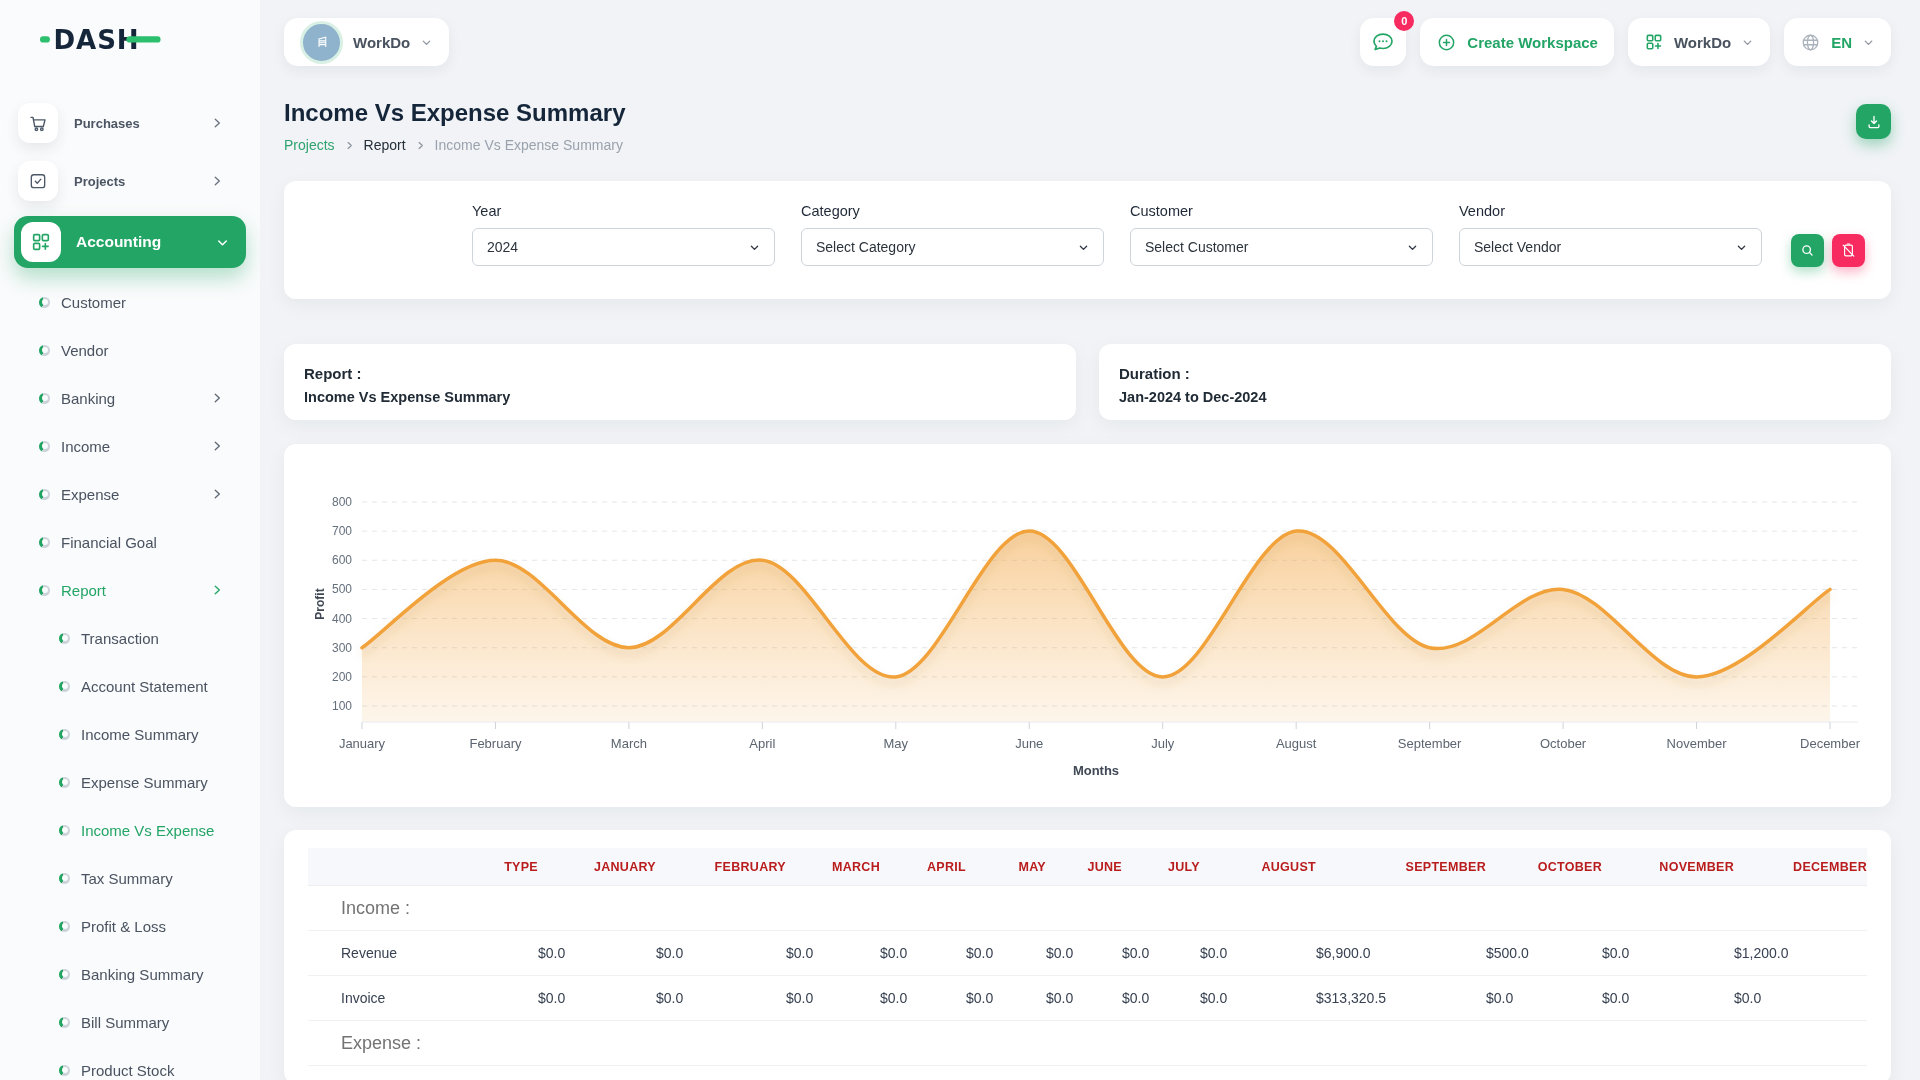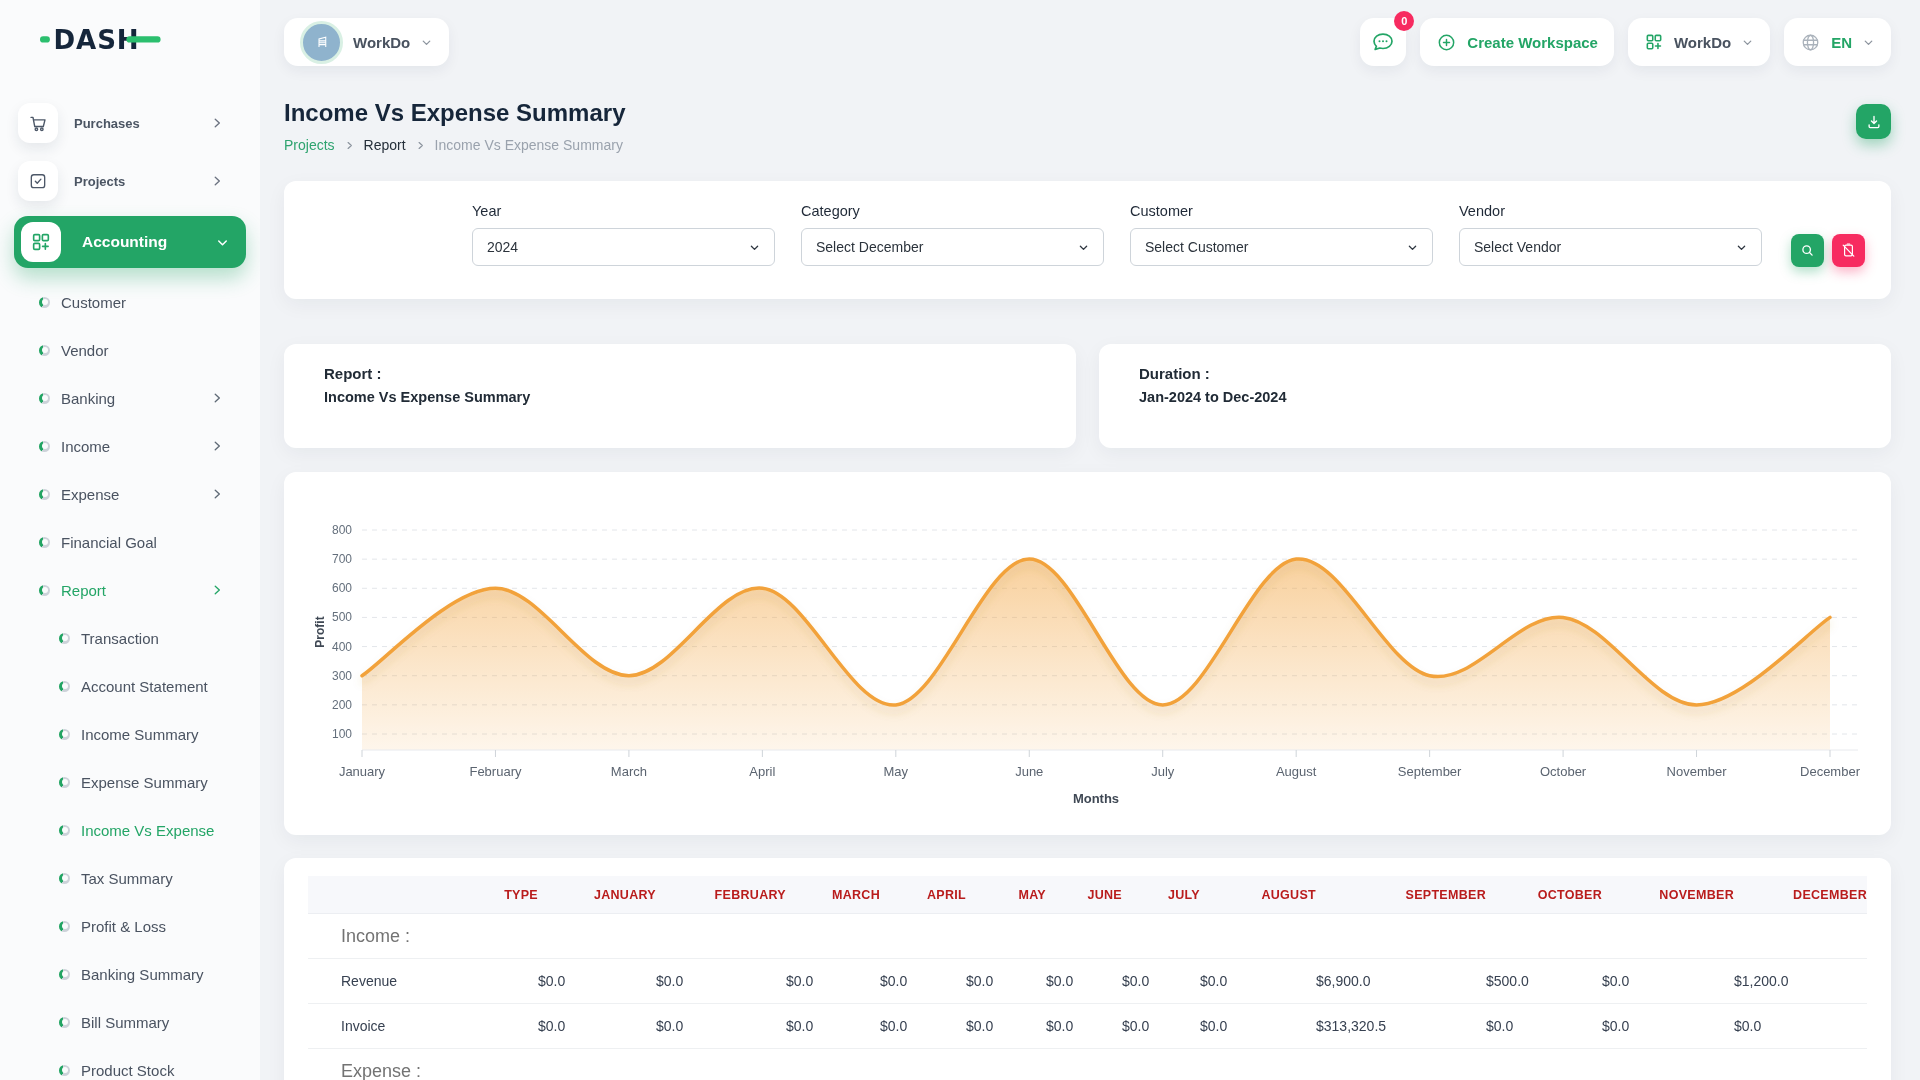--- a/index.html
+++ b/index.html
@@ -12,21 +12,21 @@
   .logo-wrap{padding:22px 0 0 40px;height:56px;}
   .side-nav{padding-top:22px;}
   .side-item{display:flex;align-items:center;height:46px;margin:0 14px 12px 14px;cursor:pointer;}
   .icbox{width:40px;height:40px;background:#ffffff;border-radius:12px;box-shadow:0 6px 14px rgba(20,40,70,.09);
          display:flex;align-items:center;justify-content:center;margin-left:4px;}
   .side-item .lbl{margin-left:16px;font-size:13px;font-weight:600;color:#4b5563;flex:1;}
   .side-item .chev{color:#6b7280;margin-right:22px;}
   .side-active{display:flex;align-items:center;height:52px;margin:4px 14px 10px 14px;background:#23a566;
                border-radius:14px;box-shadow:0 10px 20px rgba(35,165,102,.32);cursor:pointer;}
   .side-active .icbox{margin-left:7px;box-shadow:none;}
-  .side-active .lbl{margin-left:21px;font-size:15.5px;font-weight:700;color:#ffffff;flex:1;}
+  .side-active .lbl{margin-left:15px;font-size:15.5px;font-weight:700;color:#ffffff;flex:1;}
   .side-active .chev{color:#ffffff;margin-right:16px;}
   .submenu{list-style:none;margin:6px 0 0 0;padding:0;}
   .sub-item{display:flex;align-items:center;height:48px;padding-left:39px;cursor:pointer;font-size:15px;color:#4a5361;}
   .sub-item.lvl2{padding-left:59px;}
   .sub-item .bullet{width:11px;height:11px;border-radius:50%;position:relative;flex:0 0 auto;
       background:conic-gradient(from 210deg,#22a463 0 130deg,#ccd2d9 130deg 360deg);}
   .sub-item .bullet::after{content:"";position:absolute;inset:2.5px;background:#fafbfc;border-radius:50%;}
   .sub-item .slbl{margin-left:11px;}
   .sub-item.active{color:#23a566;}
   .sub-item .chev{color:#5f6a76;margin-left:auto;margin-right:36px;}
@@ -65,21 +65,21 @@
   .ffield label{display:block;font-size:14.5px;color:#1f2937;margin-bottom:9px;}
   .select{height:38px;border:1px solid #ced4da;border-radius:6px;display:flex;align-items:center;
           padding:0 12px 0 14px;font-size:14px;color:#2b333c;cursor:pointer;background:#fff;box-sizing:border-box;}
   .select .sel-text{flex:1;}
   .filter-actions{margin-left:auto;display:flex;gap:8px;margin-top:31px;}
   .act-btn{width:33px;height:33px;border-radius:8px;display:flex;align-items:center;justify-content:center;cursor:pointer;}
   .act-search{background:#23a566;box-shadow:0 5px 12px rgba(35,165,102,.35);}
   .act-reset{background:#f72b60;box-shadow:0 5px 12px rgba(247,43,96,.35);}
 
   .sum-row{display:flex;gap:23px;margin-top:45px;}
-  .sum-card{flex:1;height:104px;padding:21px 40px;box-sizing:border-box;}
+  .sum-card{flex:1;height:76px;padding:21px 20px;box-sizing:border-box;}
   .sum-title{font-size:15px;font-weight:700;color:#212b36;}
   .sum-value{font-size:14.5px;font-weight:700;color:#212b36;margin-top:7px;}
 
   .chart-card{margin-top:24px;height:363px;padding:16px;}
   .table-card{margin-top:23px;padding:18px 24px;min-height:240px;}
 
   table.rep{border-collapse:collapse;width:1559px;table-layout:fixed;}
   table.rep thead th{background:#f7f8fb;font-size:12.5px;font-weight:700;color:#b91c1c;text-align:right;
        text-transform:uppercase;letter-spacing:.3px;height:37px;padding:0;border-bottom:1px solid #eceef2;}
   table.rep th.first,table.rep td.first{padding-left:33px;}
@@ -359,21 +359,21 @@
             <span class="ic">
                 <svg width="15" height="15" viewBox="0 0 24 24" fill="none" stroke="#2f3741" stroke-width="2.1" stroke-linecap="round" stroke-linejoin="round">
                   <path d="M7 10l5 5 5-5"></path>
                 </svg>
               </span>
           </div>
         </div>
         <div class="ffield">
           <label>Category</label>
           <div class="select">
-            <span class="sel-text">Select December</span>
+            <span class="sel-text">Select Category</span>
             <span class="ic">
                 <svg width="15" height="15" viewBox="0 0 24 24" fill="none" stroke="#2f3741" stroke-width="2.1" stroke-linecap="round" stroke-linejoin="round">
                   <path d="M7 10l5 5 5-5"></path>
                 </svg>
               </span>
           </div>
         </div>
         <div class="ffield">
           <label>Customer</label>
           <div class="select">

